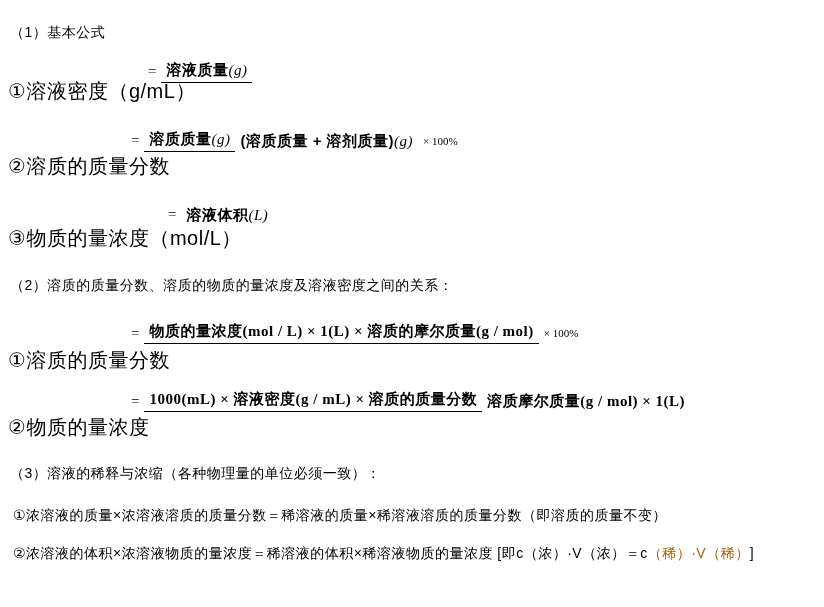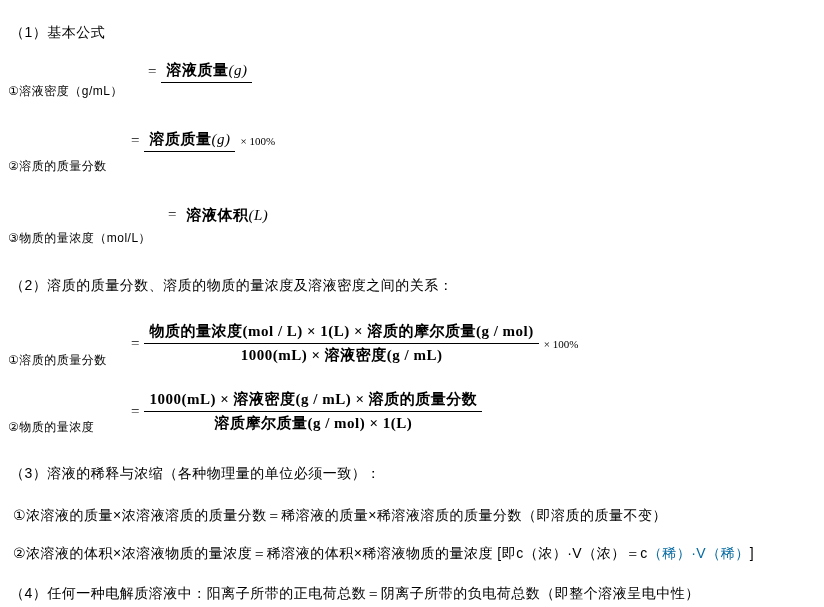--- a/index.html
+++ b/index.html
@@ -15,39 +15,39 @@
   .tline{
     position:absolute;
     font-size:14px;
     line-height:17px;
     white-space:nowrap;
     letter-spacing:0.5px;
   }
   .flabel{
     position:absolute;
     left:8px;
-    font-size:12px;
+    font-size:20px;
     line-height:17px;
     white-space:nowrap;
     letter-spacing:0.5px;
   }
   .eq{
     position:absolute;
     display:flex;
     align-items:center;
     gap:5px;
     white-space:nowrap;
   }
   .eqsign{
     font-family:"Liberation Serif","DejaVu Serif",serif;
     font-size:15px;
   }
   .frac{
     display:inline-flex;
-    flex-direction:column;
+    flex-direction:row;
     align-items:stretch;
     text-align:center;
   }
   .num,.den{
     font-size:15px;
     line-height:19px;
     font-weight:bold;
     padding:0 5px;
     letter-spacing:0.5px;
   }
@@ -60,21 +60,21 @@
     font-size:15px;
   }
   .mix{
     font-family:"Liberation Serif","DejaVu Serif",serif;
   }
   .suffix{
     font-family:"Liberation Serif","DejaVu Serif",serif;
     font-size:11px;
     text-align:right;
   }
-  .muted{color:#0369a1;}
+  .muted{color:#a16207;}
 </style>
 </head>
 <body>
 
 <div class="page">
 
   <div class="tline" style="left:10px;top:8px">（1）基本公式</div>
 
   <div class="flabel" style="top:67px">①溶液密度（g/mL）</div>
   <div class="eq" style="left:148px;top:44px">
@@ -82,40 +82,40 @@
     <span class="frac">
       <span class="num"><span>溶液质量</span><span class="unit">(g)</span></span>
     </span>
   </div>
 
   <div class="flabel" style="top:142px">②溶质的质量分数</div>
   <div class="eq" style="left:131px;top:113px">
     <span class="eqsign">=</span>
     <span class="frac">
       <span class="num"><span>溶质质量</span><span class="unit">(g)</span></span>
+      <span class="den"><span>(溶质质量 + 溶剂质量)</span><span class="unit">(g)</span></span>
     </span>
     <span class="suffix">× 100%</span>
   </div>
 
   <div class="flabel" style="top:214px">③物质的量浓度（mol/L）</div>
   <div class="eq" style="left:168px;top:187px">
     <span class="eqsign">=</span>
     <span class="frac">
       <span class="den"><span>溶液体积</span><span class="unit">(L)</span></span>
     </span>
   </div>
 
   <div class="tline" style="left:10px;top:261px">（2）溶质的质量分数、溶质的物质的量浓度及溶液密度之间的关系：</div>
 
   <div class="flabel" style="top:336px">①溶质的质量分数</div>
   <div class="eq" style="left:131px;top:306px">
     <span class="eqsign">=</span>
     <span class="frac">
       <span class="num mix">物质的量浓度(mol / L) × 1(L) × 溶质的摩尔质量(g / mol)</span>
-      <span class="den mix">1000(mL) × 溶液密度(g / mL)</span>
     </span>
     <span class="suffix">× 100%</span>
   </div>
 
   <div class="flabel" style="top:403px">②物质的量浓度</div>
   <div class="eq" style="left:131px;top:374px">
     <span class="eqsign">=</span>
     <span class="frac">
       <span class="num mix">1000(mL) × 溶液密度(g / mL) × 溶质的质量分数</span>
       <span class="den mix">溶质摩尔质量(g / mol) × 1(L)</span>
@@ -123,15 +123,14 @@
   </div>
 
   <div class="tline" style="left:10px;top:449px">（3）溶液的稀释与浓缩（各种物理量的单位必须一致）：</div>
 
   <div class="tline" style="left:13px;top:491px">①浓溶液的质量×浓溶液溶质的质量分数＝稀溶液的质量×稀溶液溶质的质量分数（即溶质的质量不变）</div>
 
   <div class="tline" style="left:13px;top:529px">
     <span>②浓溶液的体积×浓溶液物质的量浓度＝稀溶液的体积×稀溶液物质的量浓度 [即c（浓）·V（浓）＝c</span><span class="muted">（稀）·V（稀）</span><span>]</span>
   </div>
 
-  <div class="tline" style="left:10px;top:569px">（4）任何一种电解质溶液中：阳离子所带的正电荷总数＝阴离子所带的负电荷总数（即整个溶液呈电中性）</div>
 
 </div>
 
 </body></html>

